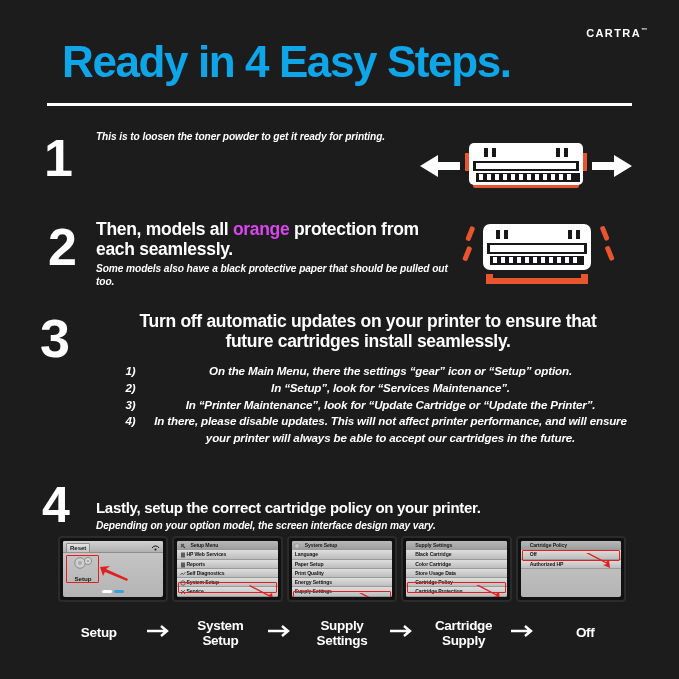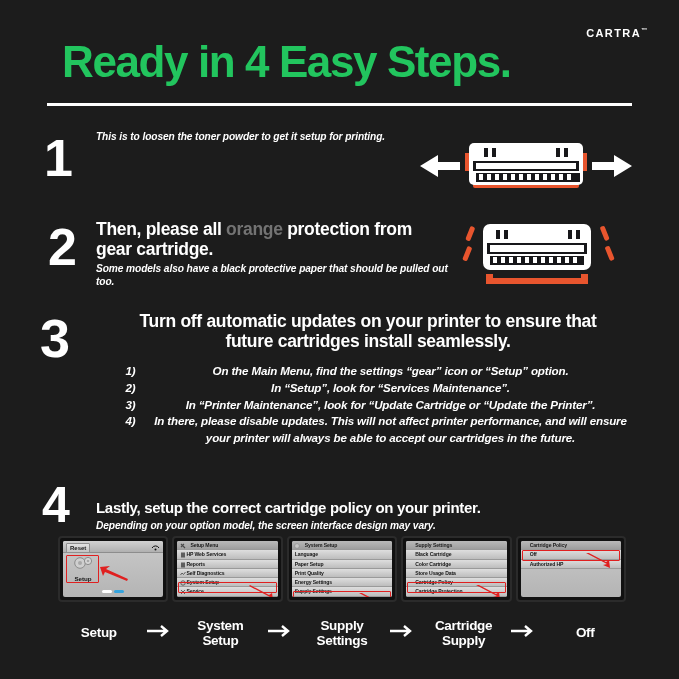--- a/index.html
+++ b/index.html
@@ -34,21 +34,21 @@
     letter-spacing: 0;
   }
   .title {
     position: absolute;
     left: 62px;
     top: 40px;
     font-size: 44px;
     font-weight: bold;
     letter-spacing: -1.4px;
     line-height: 1;
-    color: #22c55e;
+    color: #0ea5e9;
   }
   .rule {
     position: absolute;
     left: 47px;
     top: 103px;
     width: 585px;
     height: 3px;
     background: #ffffff;
   }
   
@@ -60,21 +60,21 @@
     line-height: 1;
     letter-spacing: -2px;
   }
   .step-head {
     font-size: 17.5px;
     font-weight: bold;
     line-height: 1.17;
     letter-spacing: -0.3px;
     color: #ffffff;
   }
-  .step-head .hl { color: #737373; }
+  .step-head .hl { color: #d946ef; }
   .step-sub {
     font-size: 10.2px;
     font-weight: bold;
     font-style: italic;
     line-height: 1.25;
     color: #ffffff;
     margin-top: 3px;
     letter-spacing: -0.1px;
   }
   
@@ -255,21 +255,21 @@
   <div class="brand">
     <span>CARTRA</span><span class="tm">™</span>
   </div>
 
   <div class="title">Ready in 4 Easy Steps.</div>
   <div class="rule"></div>
 
   <div class="step" id="step1">
     <div class="step-num">1</div>
     <div class="step-body">
-      <div class="step-sub">This is to loosen the toner powder to get it setup for printing.</div>
+      <div class="step-sub">This is to loosen the toner powder to get it ready for printing.</div>
     </div>
   </div>
 
   <div class="ill" id="ill1">
     <svg width="224" height="62" viewBox="0 0 224 62">
 
       <path d="M6 31 L24 20 L24 27 L46 27 L46 35 L24 35 L24 42 Z" fill="#ffffff"></path>
 
       <path d="M218 31 L200 20 L200 27 L178 27 L178 35 L200 35 L200 42 Z" fill="#ffffff"></path>
 
@@ -305,22 +305,22 @@
         <rect x="145" y="39" width="4" height="6"></rect>
           <rect x="153" y="39" width="4" height="6"></rect>
       </g>
     </svg>
   </div>
 
   <div class="step" id="step2">
     <div class="step-num">2</div>
     <div class="step-body">
       <div class="step-head">
-        <div><span>Then, please all </span><span class="hl">orange</span><span> protection from</span></div>
-        <div>gear cartridge.</div>
+        <div><span>Then, models all </span><span class="hl">orange</span><span> protection from</span></div>
+        <div>each seamlessly.</div>
       </div>
       <div class="step-sub">Some models also have a black protective paper that should be pulled out too.</div>
     </div>
   </div>
 
   <div class="ill" id="ill2">
     <svg width="155" height="72" viewBox="0 0 155 72">
 
       <g fill="#e8552e">
         <rect x="6" y="8" width="5" height="15" rx="2" transform="rotate(22 8 15)"></rect>
@@ -361,21 +361,21 @@
   <div class="step" id="step3">
     <div class="step-num">3</div>
     <div class="step-body">
       <div class="step-head">
         <div>Turn off automatic updates on your printer to ensure that</div>
         <div>future cartridges install seamlessly.</div>
       </div>
       <div class="substeps">
         <div class="substep">
           <span class="sn">1)</span>
-          <span class="st">On the Main Menu, find the settings “gear” icon or “Setup” option.</span>
+          <span class="st">On the Main Menu, there the settings “gear” icon or “Setup” option.</span>
         </div>
         <div class="substep">
           <span class="sn">2)</span>
           <span class="st">In “Setup”, look for “Services Maintenance”.</span>
         </div>
         <div class="substep">
           <span class="sn">3)</span>
           <span class="st">In “Printer Maintenance”, look for “Update Cartridge or “Update the Printer”.</span>
         </div>
         <div class="substep">

